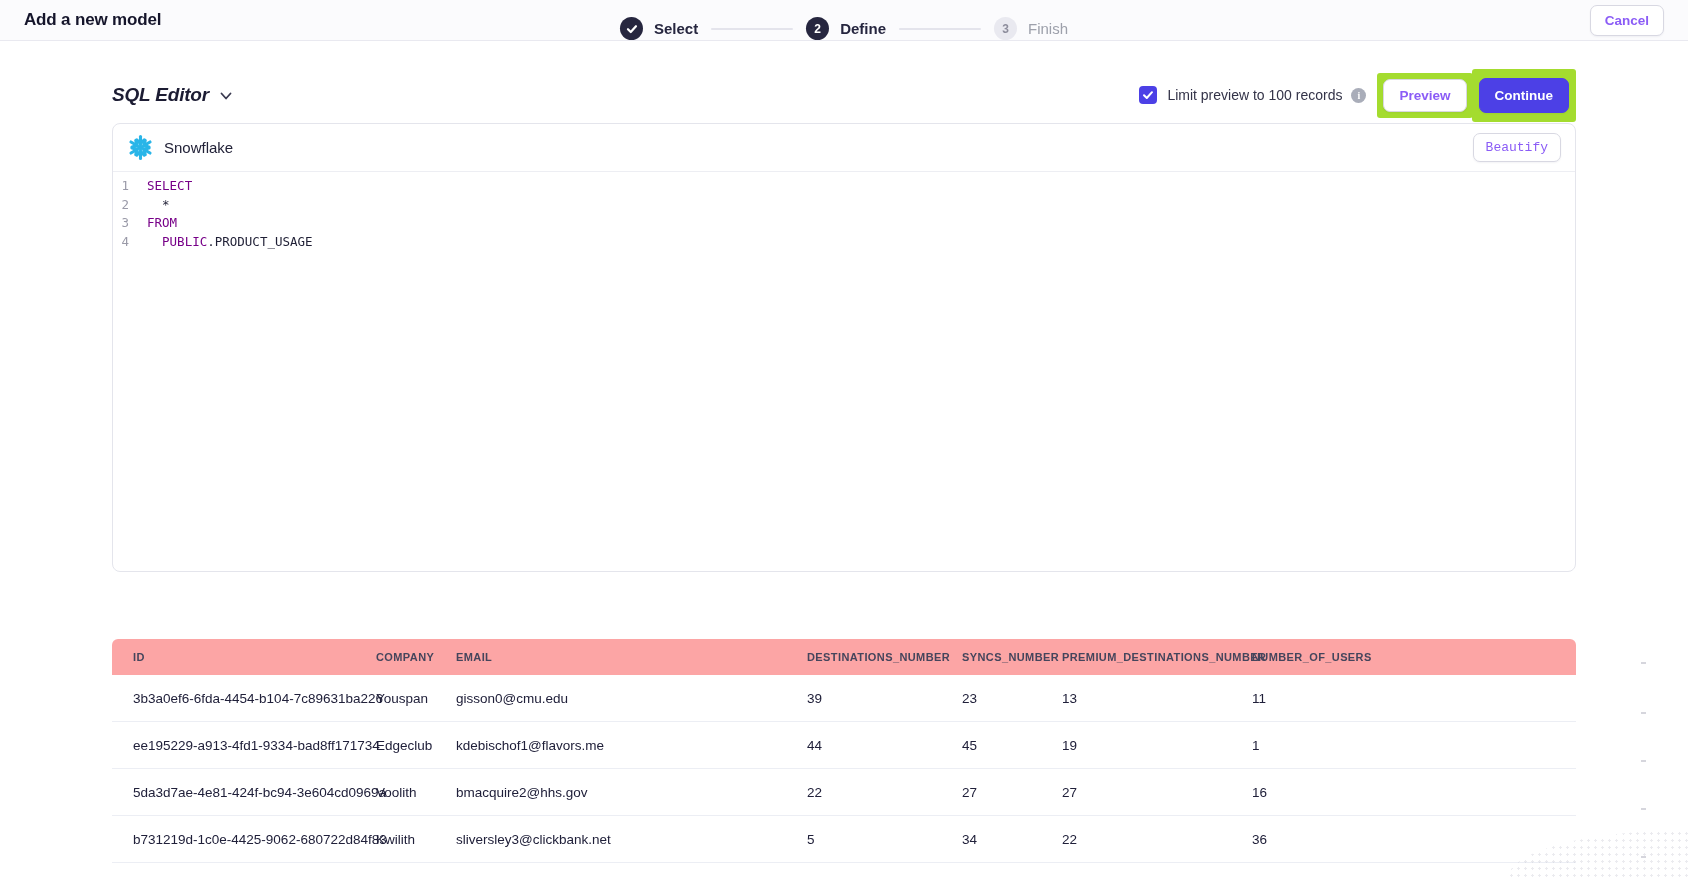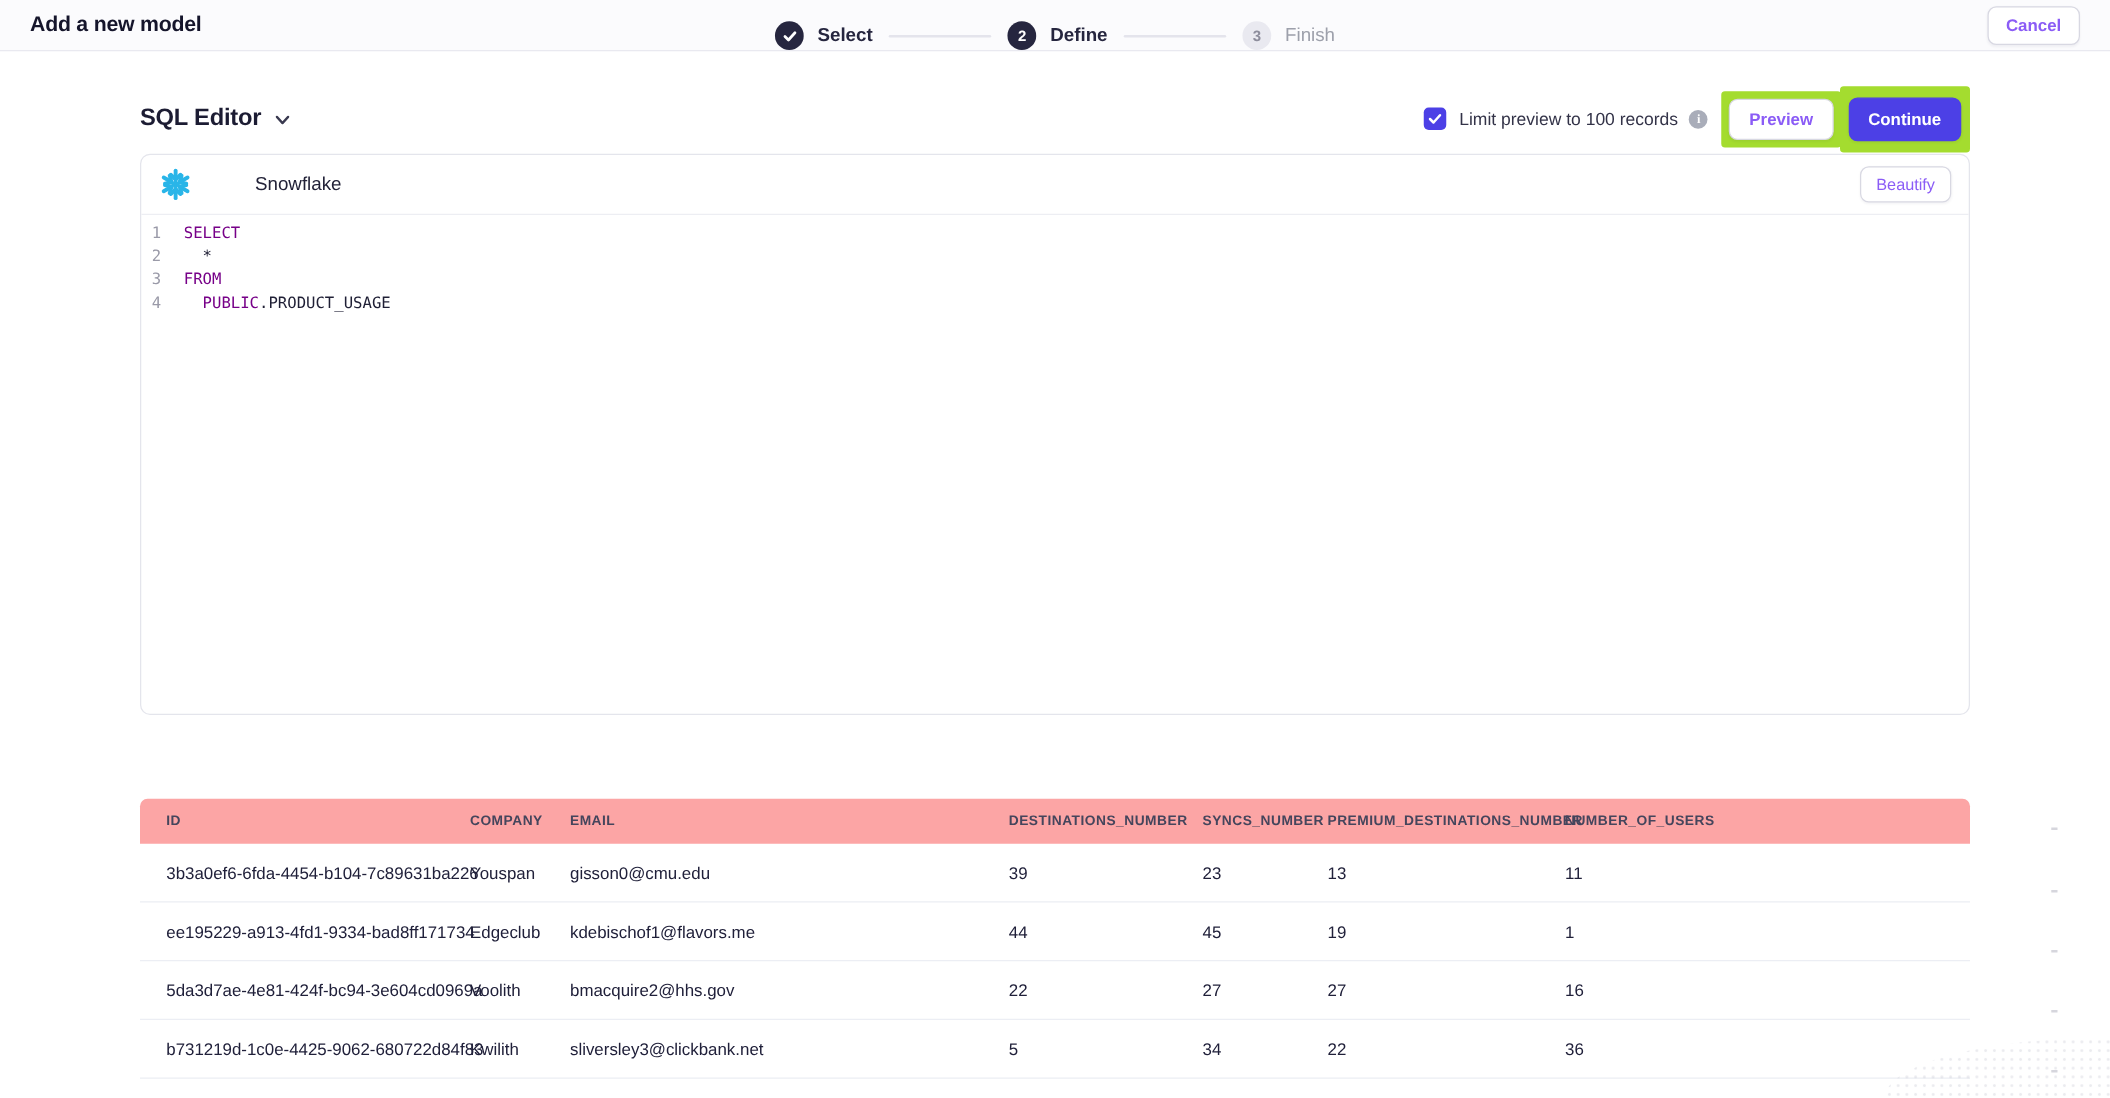--- a/index.html
+++ b/index.html
@@ -37,21 +37,21 @@
     border:1px solid #d8d8e2; background:#fff; color:#8b5cf6;
     border-radius:7px; font-size:13.5px; font-weight:600; cursor:pointer;
     box-shadow:0 1px 2px rgba(20,20,50,.05);
   }
   .btn.cancel { margin-left:auto; padding:7px 14px; }
 
   
   .content { width:1464px; margin:0 auto; }
 
   .toolbar { margin-top:26px; height:56px; display:flex; align-items:center; justify-content:space-between; }
-  .mode-select { display:flex; align-items:center; gap:10px; cursor:pointer; }
+  .mode-select { display:flex; align-items:center; gap:10px; cursor:pointer;font-style:italic; }
   .mode-label { font-size:19px; font-weight:600; color:#1c1c33; letter-spacing:-.01em; }
   .chev { width:14px; height:14px; display:block; margin-top:2px; }
 
   .toolbar-right { display:flex; align-items:center; }
   .checkbox {
     width:18px; height:18px; border-radius:4px; background:var(--accent,#4c40e6);
     display:inline-flex; align-items:center; justify-content:center; cursor:pointer;
   }
   .limit-label { font-size:14px; color:#333348; margin:0 9px 0 10px; }
   .info-dot {
@@ -63,24 +63,24 @@
   .hl-preview { padding:6px; border-radius:3px;justify-content:center; }
   .hl-continue { padding:9px 7px; border-radius:3px; margin-left:-1px; }
   .btn.preview { padding:8px 15px; border-radius:7px; }
   .btn.continue {
     background:var(--accent,#4c40e6); border-color:var(--accent,#4c40e6); color:#fff;
     padding:9px 15px; border-radius:7px;
   }
 
   
   .editor-panel { margin-top:0; border:1px solid #e4e5ec; border-radius:8px; height:449px; background:#fff; overflow:hidden; }
-  .editor-header { height:48px; display:flex; align-items:center; padding:0 14px; border-bottom:1px solid #edeef3;gap:40px; }
+  .editor-header { height:48px; display:flex; align-items:center; padding:0 14px; border-bottom:1px solid #edeef3; }
   .sf-icon { width:27px; height:27px; display:block; }
   .source-name { font-size:15px; font-weight:500; color:#222238; margin-left:10px; }
-  .btn.beautify { margin-left:auto; padding:6px 12px; font-size:13px; font-weight:500; }
+  .btn.beautify { margin-left:auto; padding:6px 12px; font-size:13px; font-weight:500;font-family:Liberation Mono, monospace; }
 
   .code-area { padding-top:5px; font-family:"DejaVu Sans Mono", monospace; font-size:12.5px; cursor:text; }
   .code-line { display:flex; line-height:18.5px; white-space:pre; }
   .ln { width:16px; text-align:right; color:#9a9aa8; flex:none; }
   .code { margin-left:18px; color:#1f1f35; }
   .seg-keyword { color:var(--kw,#770088); }
 
   
   .preview-table { margin-top:67px; --cols:243px 80px 351px 155px 100px 190px 1fr; }
   .thead, .tr { display:grid; grid-template-columns:var(--cols); align-items:center; padding:0 21px; }

